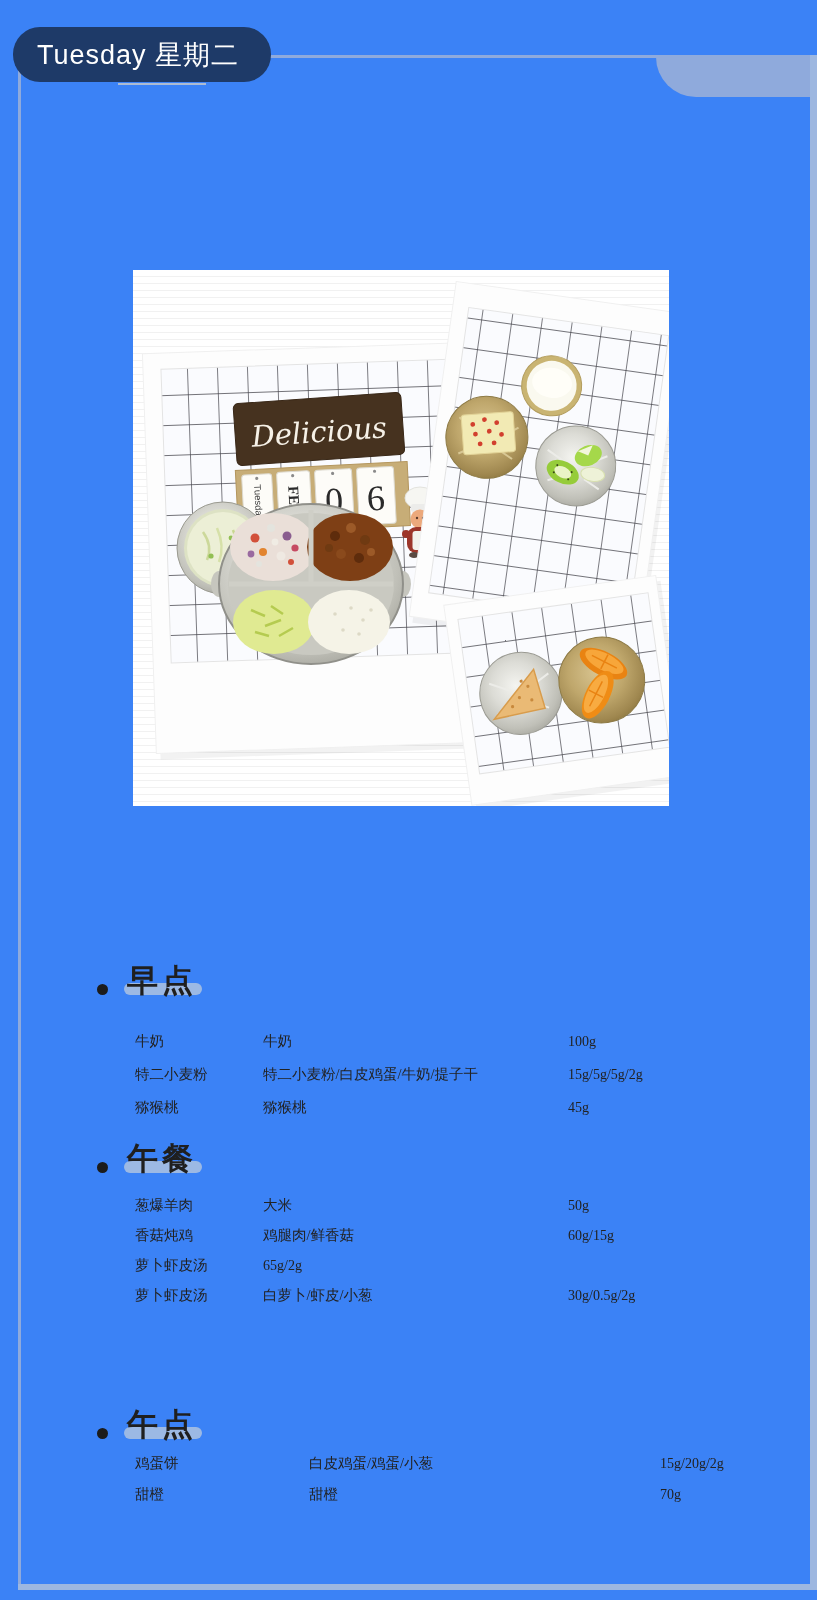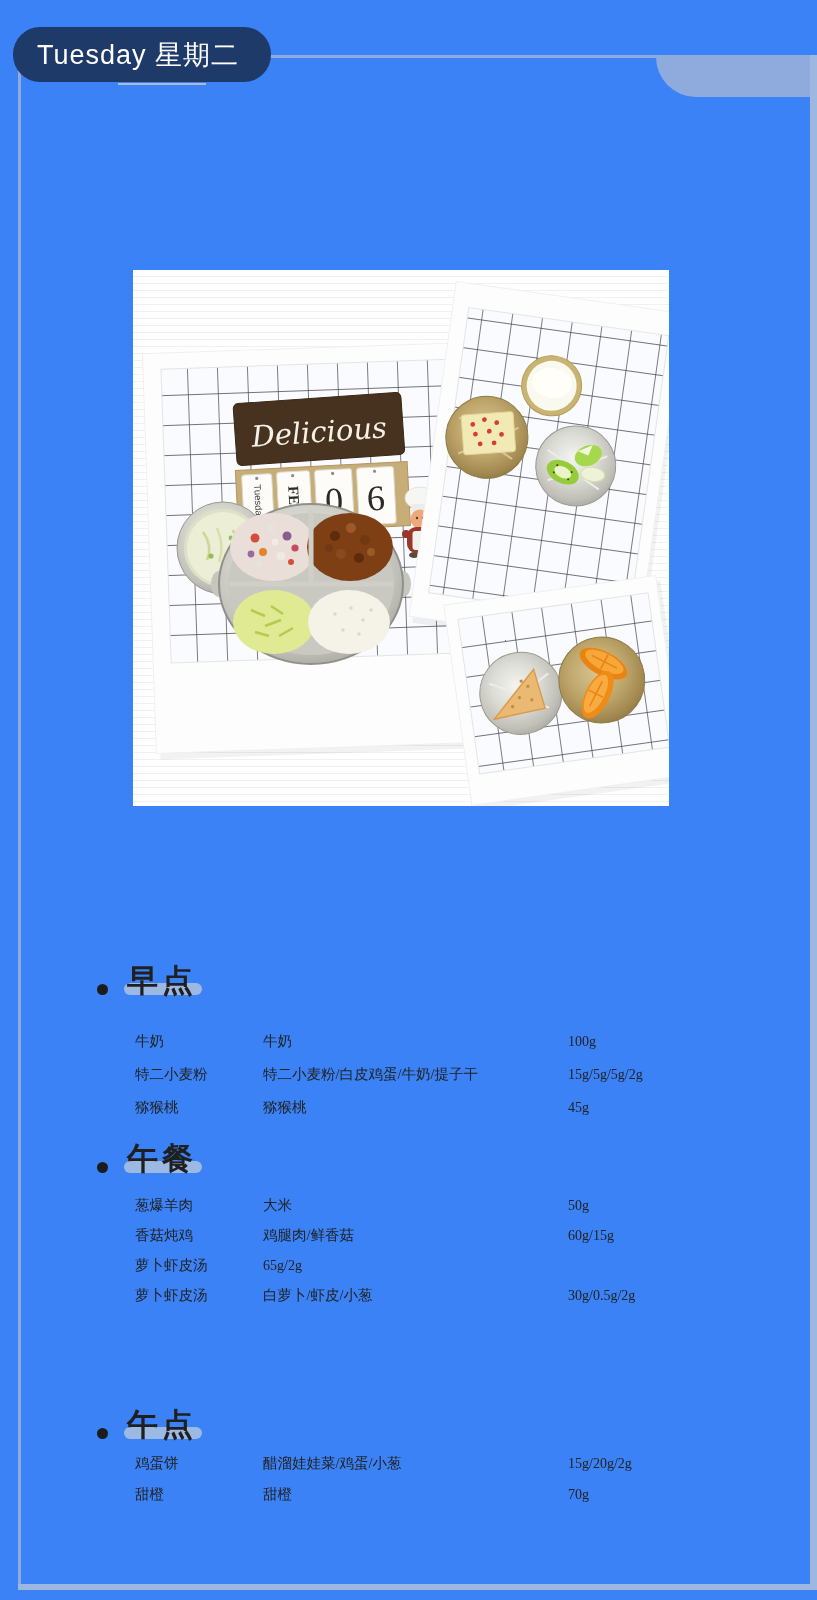--- a/index.html
+++ b/index.html
@@ -31,21 +31,21 @@
   .sec-pill{position:absolute;left:27px;top:21px;width:78px;height:12px;border-radius:7px;background:#9cb9e4;}
   .sec-title{position:absolute;left:30px;top:0;font-size:31px;font-weight:700;color:#1f1f1f;
              letter-spacing:4px;z-index:1;line-height:1.2;}
   .rows{position:absolute;left:38px;right:10px;}
   .mrow{display:flex;align-items:baseline;color:#222222;}
   .c1{width:128px;flex:0 0 128px;font-family:"Liberation Serif",serif;font-size:14.5px;}
   .c2{width:305px;flex:0 0 305px;font-family:"Liberation Serif",serif;font-size:14.5px;}
   .c3{flex:1;font-family:"Liberation Serif",serif;font-size:14px;}
   #sec-breakfast{top:962px;}  #sec-breakfast .rows{top:70px;}  #sec-breakfast .mrow{height:33px;}
   #sec-lunch{top:1140px;}     #sec-lunch .rows{top:56px;}      #sec-lunch .mrow{height:30px;}
-  #sec-snack{top:1406px;}     #sec-snack .rows{top:48px;}      #sec-snack .mrow{height:31px;}
+  #sec-snack{top:1406px;}     #sec-snack .rows{top:48px;}      #sec-snack .mrow{height:31px;gap:46px;}
 </style>
 </head>
 <body>
 
 <div class="page">
 
   <div class="frame-left"></div>
   <div class="frame-top"></div>
   <div class="corner-block"></div>
   <div class="frame-right"></div>
@@ -292,21 +292,21 @@
     </div>
   </div>
 
   <div class="section" id="sec-snack">
     <div class="sec-bullet"></div>
     <div class="sec-pill"></div>
     <div class="sec-title">午点</div>
     <div class="rows">
       <div class="mrow">
         <span class="c1">鸡蛋饼</span>
-        <span class="c2">醋溜娃娃菜/鸡蛋/小葱</span>
+        <span class="c2">白皮鸡蛋/鸡蛋/小葱</span>
         <span class="c3">15g/20g/2g</span>
       </div>
       <div class="mrow">
         <span class="c1">甜橙</span>
         <span class="c2">甜橙</span>
         <span class="c3">70g</span>
       </div>
     </div>
   </div>
 

